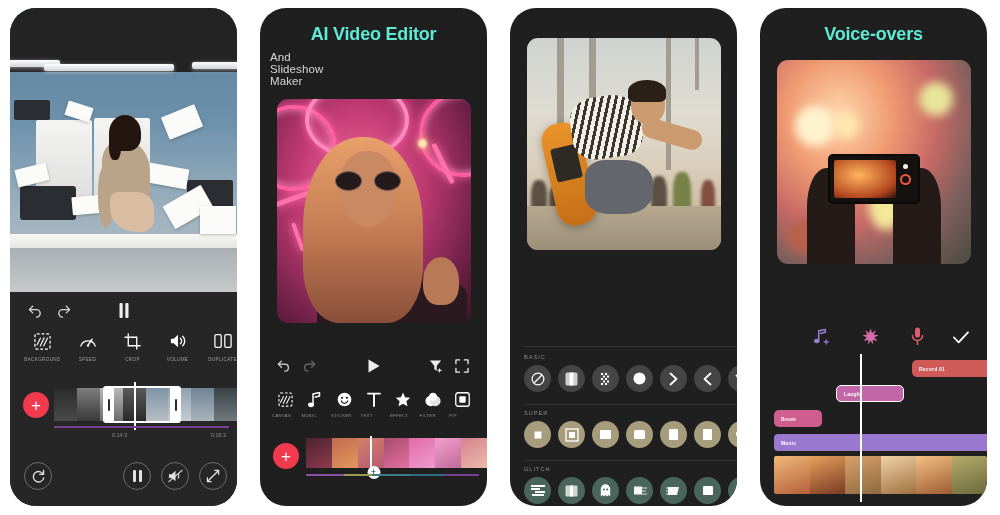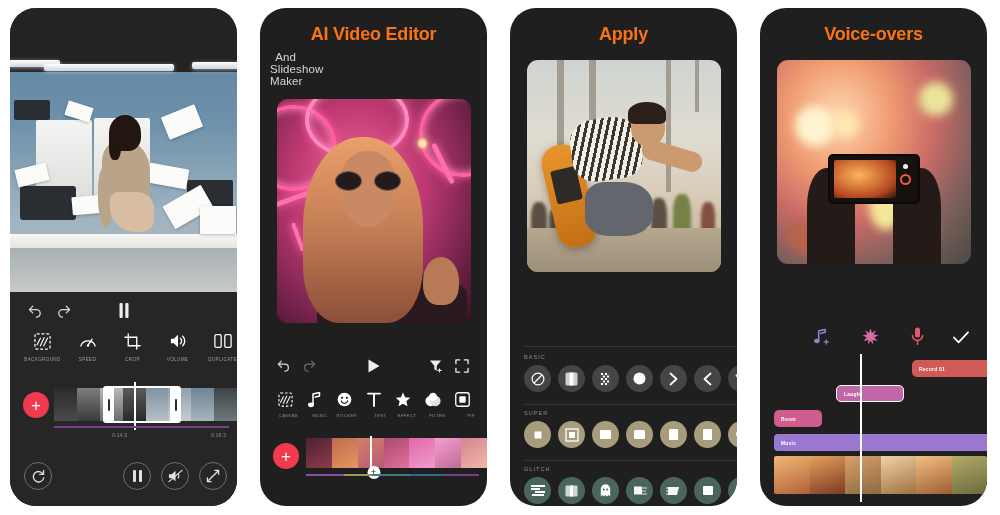--- a/index.html
+++ b/index.html
@@ -25,21 +25,21 @@
     border-radius: 26px;
     overflow: hidden;
     flex: 0 0 auto;
     color: #fff;
   }
 
   
   .hdr { padding: 16px 10px 0; text-align: center; }
   .hdr .t1 {
     font-size: 18px; font-weight: bold; letter-spacing: -0.2px;
-    line-height: 1.22; color: #f97316;
+    line-height: 1.22; color: #5eead4;
   }
   .hdr .t2 {
     font-size: 11.5px; font-weight: normal; color: #d6d6d6;
     margin-top: 5px; letter-spacing: .1px;
   }
 
   
   .video {
     position: relative; overflow: hidden;
   }
@@ -273,21 +273,21 @@
   }
 
   
   .p2-ctrl {
     position:absolute; left:0; right:0; top:348px; height:26px;
   }
   .p2-tools {
     position:absolute; left:0; right:0; top:382px; height:38px;
     display:flex; justify-content:space-between; padding:0 12px;
   }
-  .t2 { width:26px; text-align:right; }
+  .t2 { width:26px; text-align:left; }
   .t2 .glyph { height:19px; display:flex; align-items:center; justify-content:center; }
   .t2 .lbl { font-size:4.3px; letter-spacing:.3px; color:#8f8f8f; margin-top:4px; }
   .p2-timeline { position:absolute; left:0; right:0; top:428px; height:52px; }
   .p2-strip {
     position:absolute; left:46px; right:0; top:2px; height:30px;
     display:flex; overflow:hidden;
   }
   .p2-strip .th { flex:1 1 0; }
   .p2-mid {
     position:absolute; left:50%; top:30px; transform:translateX(-50%);
@@ -654,21 +654,20 @@
         <div style="flex:0 0 16%;background:#9a9a52;"></div>
         <div style="flex:0 0 22%;background:#3f7d86;"></div>
         <div style="flex:0 0 20%;background:#2f6d82;"></div>
         <div style="flex:1 1 auto;background:#7a3f8c;"></div>
       </div>
     </div>
   </div>
 
   <div class="phone">
     <div class="hdr">
-      <div class="t1">Apply</div>
     </div>
 
     <div class="video card sc-skate" style="margin-top:14px;height:212px;">
       <div class="pole" style="left:30px;height:112px;"></div>
       <div class="pole" style="left:62px;height:96px;"></div>
       <div class="pole" style="right:50px;height:132px;width:5px;"></div>
       <div class="pole" style="right:22px;height:52px;width:4px;"></div>
       <div class="crowd" style="left:4px;width:16px;height:34px;"></div>
       <div class="crowd" style="left:22px;width:14px;height:28px;"></div>
       <div class="crowd" style="right:54px;width:16px;height:38px;"></div>

